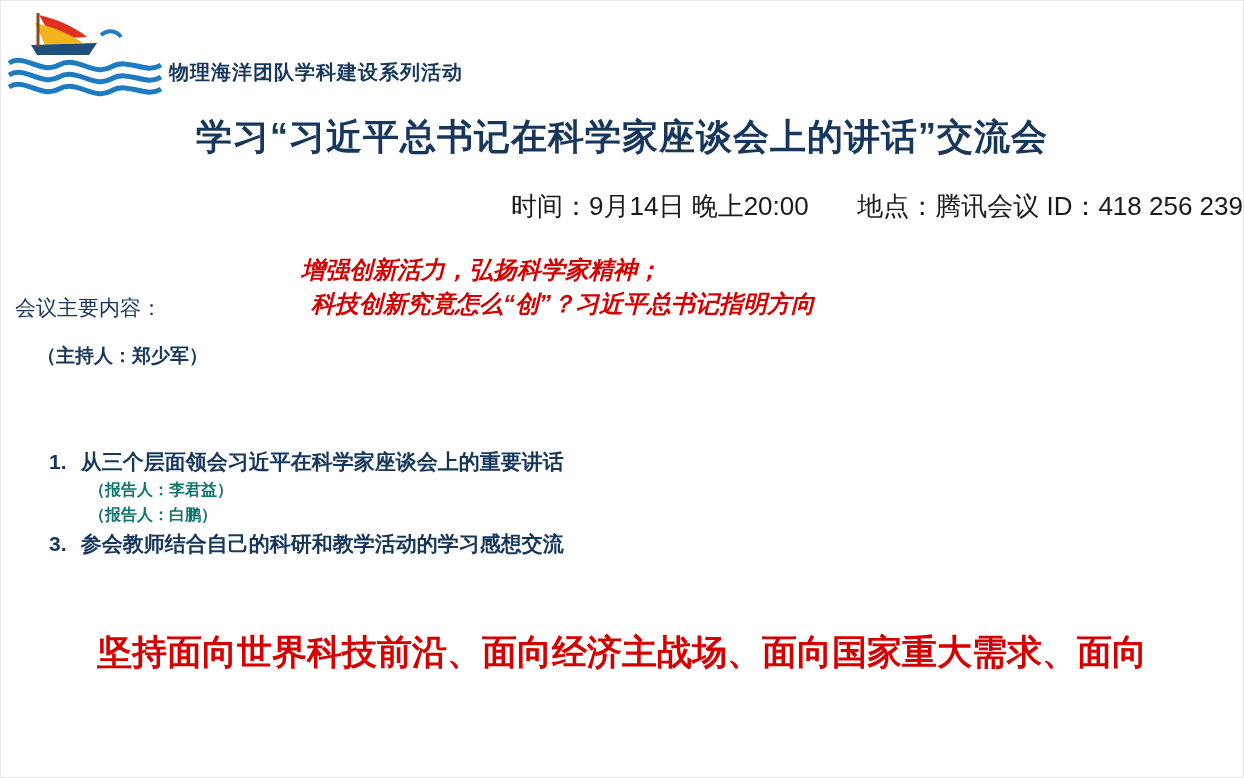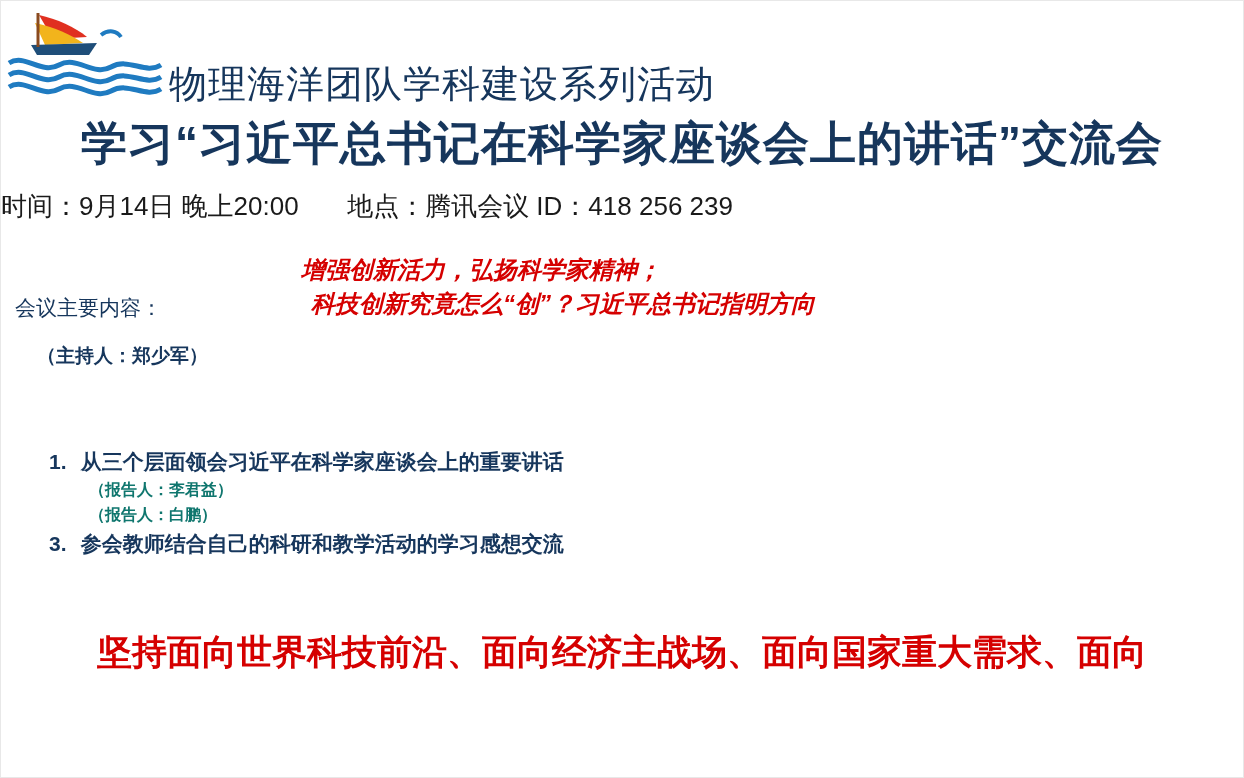--- a/index.html
+++ b/index.html
@@ -27,44 +27,44 @@
     top: 4px;
     width: 160px;
     height: 96px;
   }
 
   
   .org-line {
     position: absolute;
     left: 168px;
     top: 58px;
-    font-size: 38px;
-    font-weight: normal;
+    font-size: 20px;
+    font-weight: bold;
     color: #16365c;
     letter-spacing: 1px;
     white-space: nowrap;
   }
   .main-title {
     position: absolute;
     left: 0;
     right: 0;
     top: 112px;
     text-align: center;
-    font-size: 46px;
+    font-size: 36px;
     font-weight: bold;
     color: #16365c;
     letter-spacing: 1px;
     white-space: nowrap;
   }
   .meta-line {
     position: absolute;
     left: 0;
     right: 0;
     top: 188px;
-    text-align: left;
+    text-align: right;
     font-size: 26px;
     color: #1a1a1a;
     white-space: nowrap;
   }
   .meta-line .gap {
     display: inline-block;
     width: 34px;
   }
 
   

